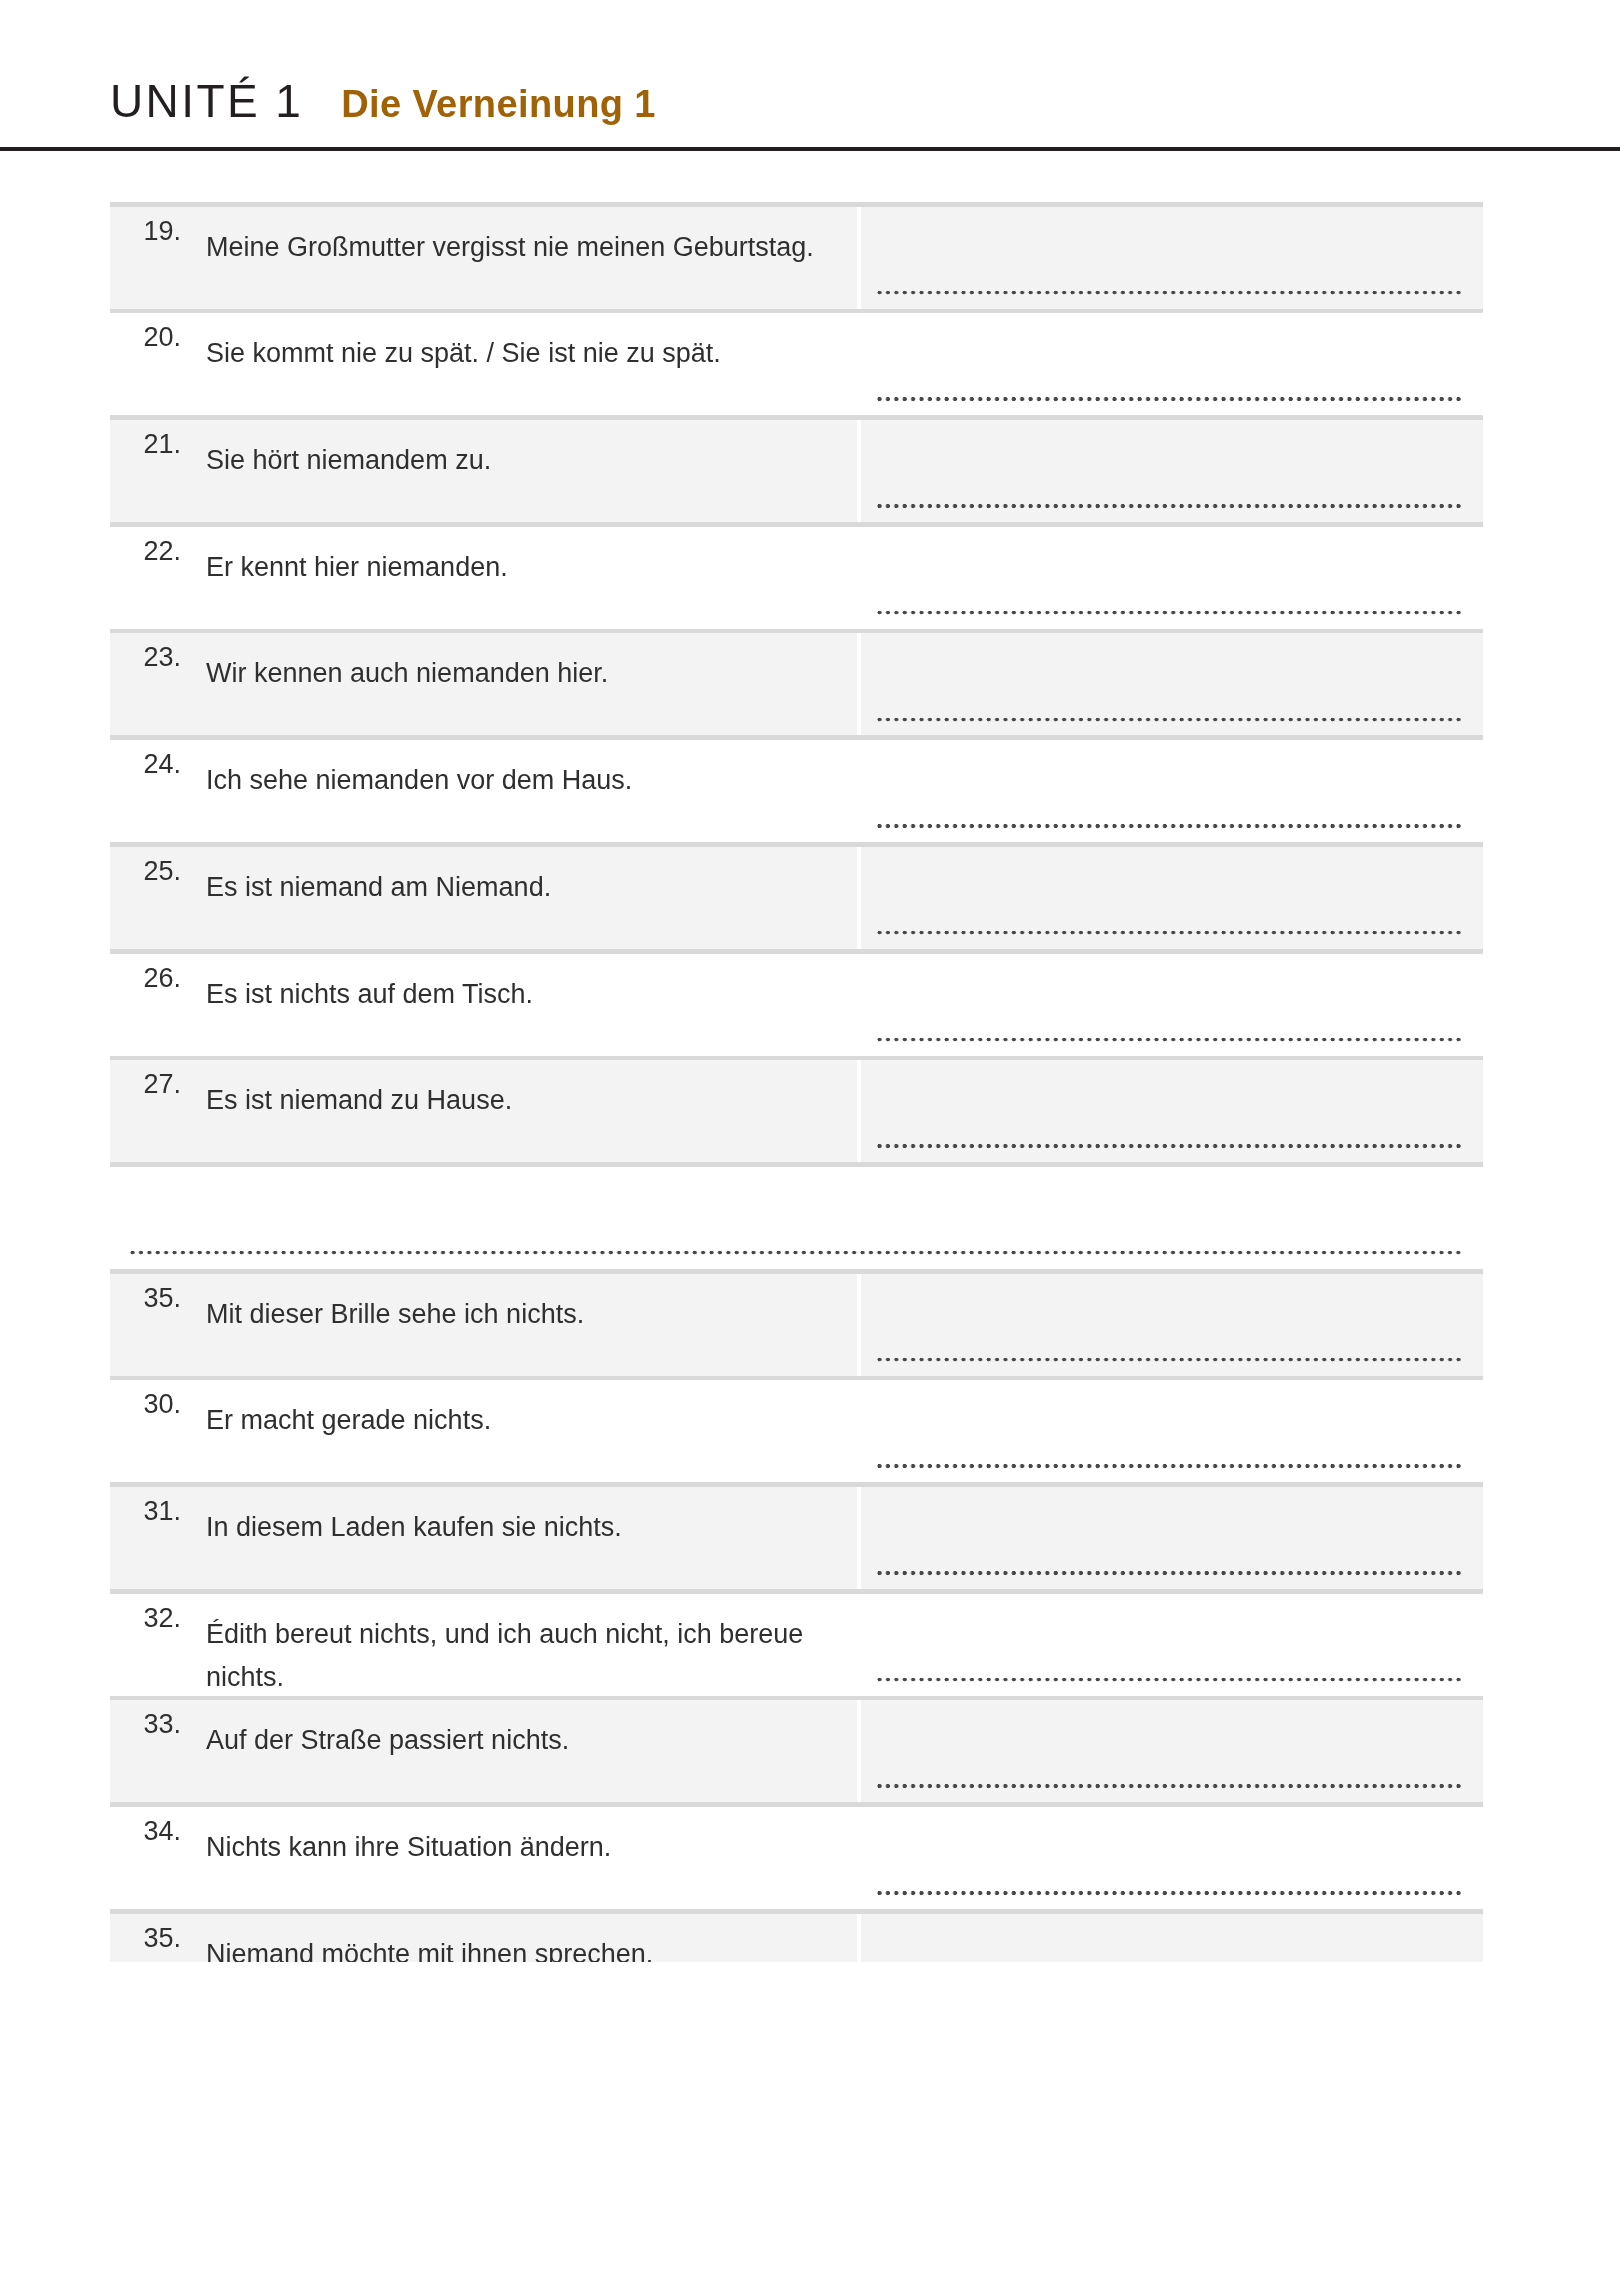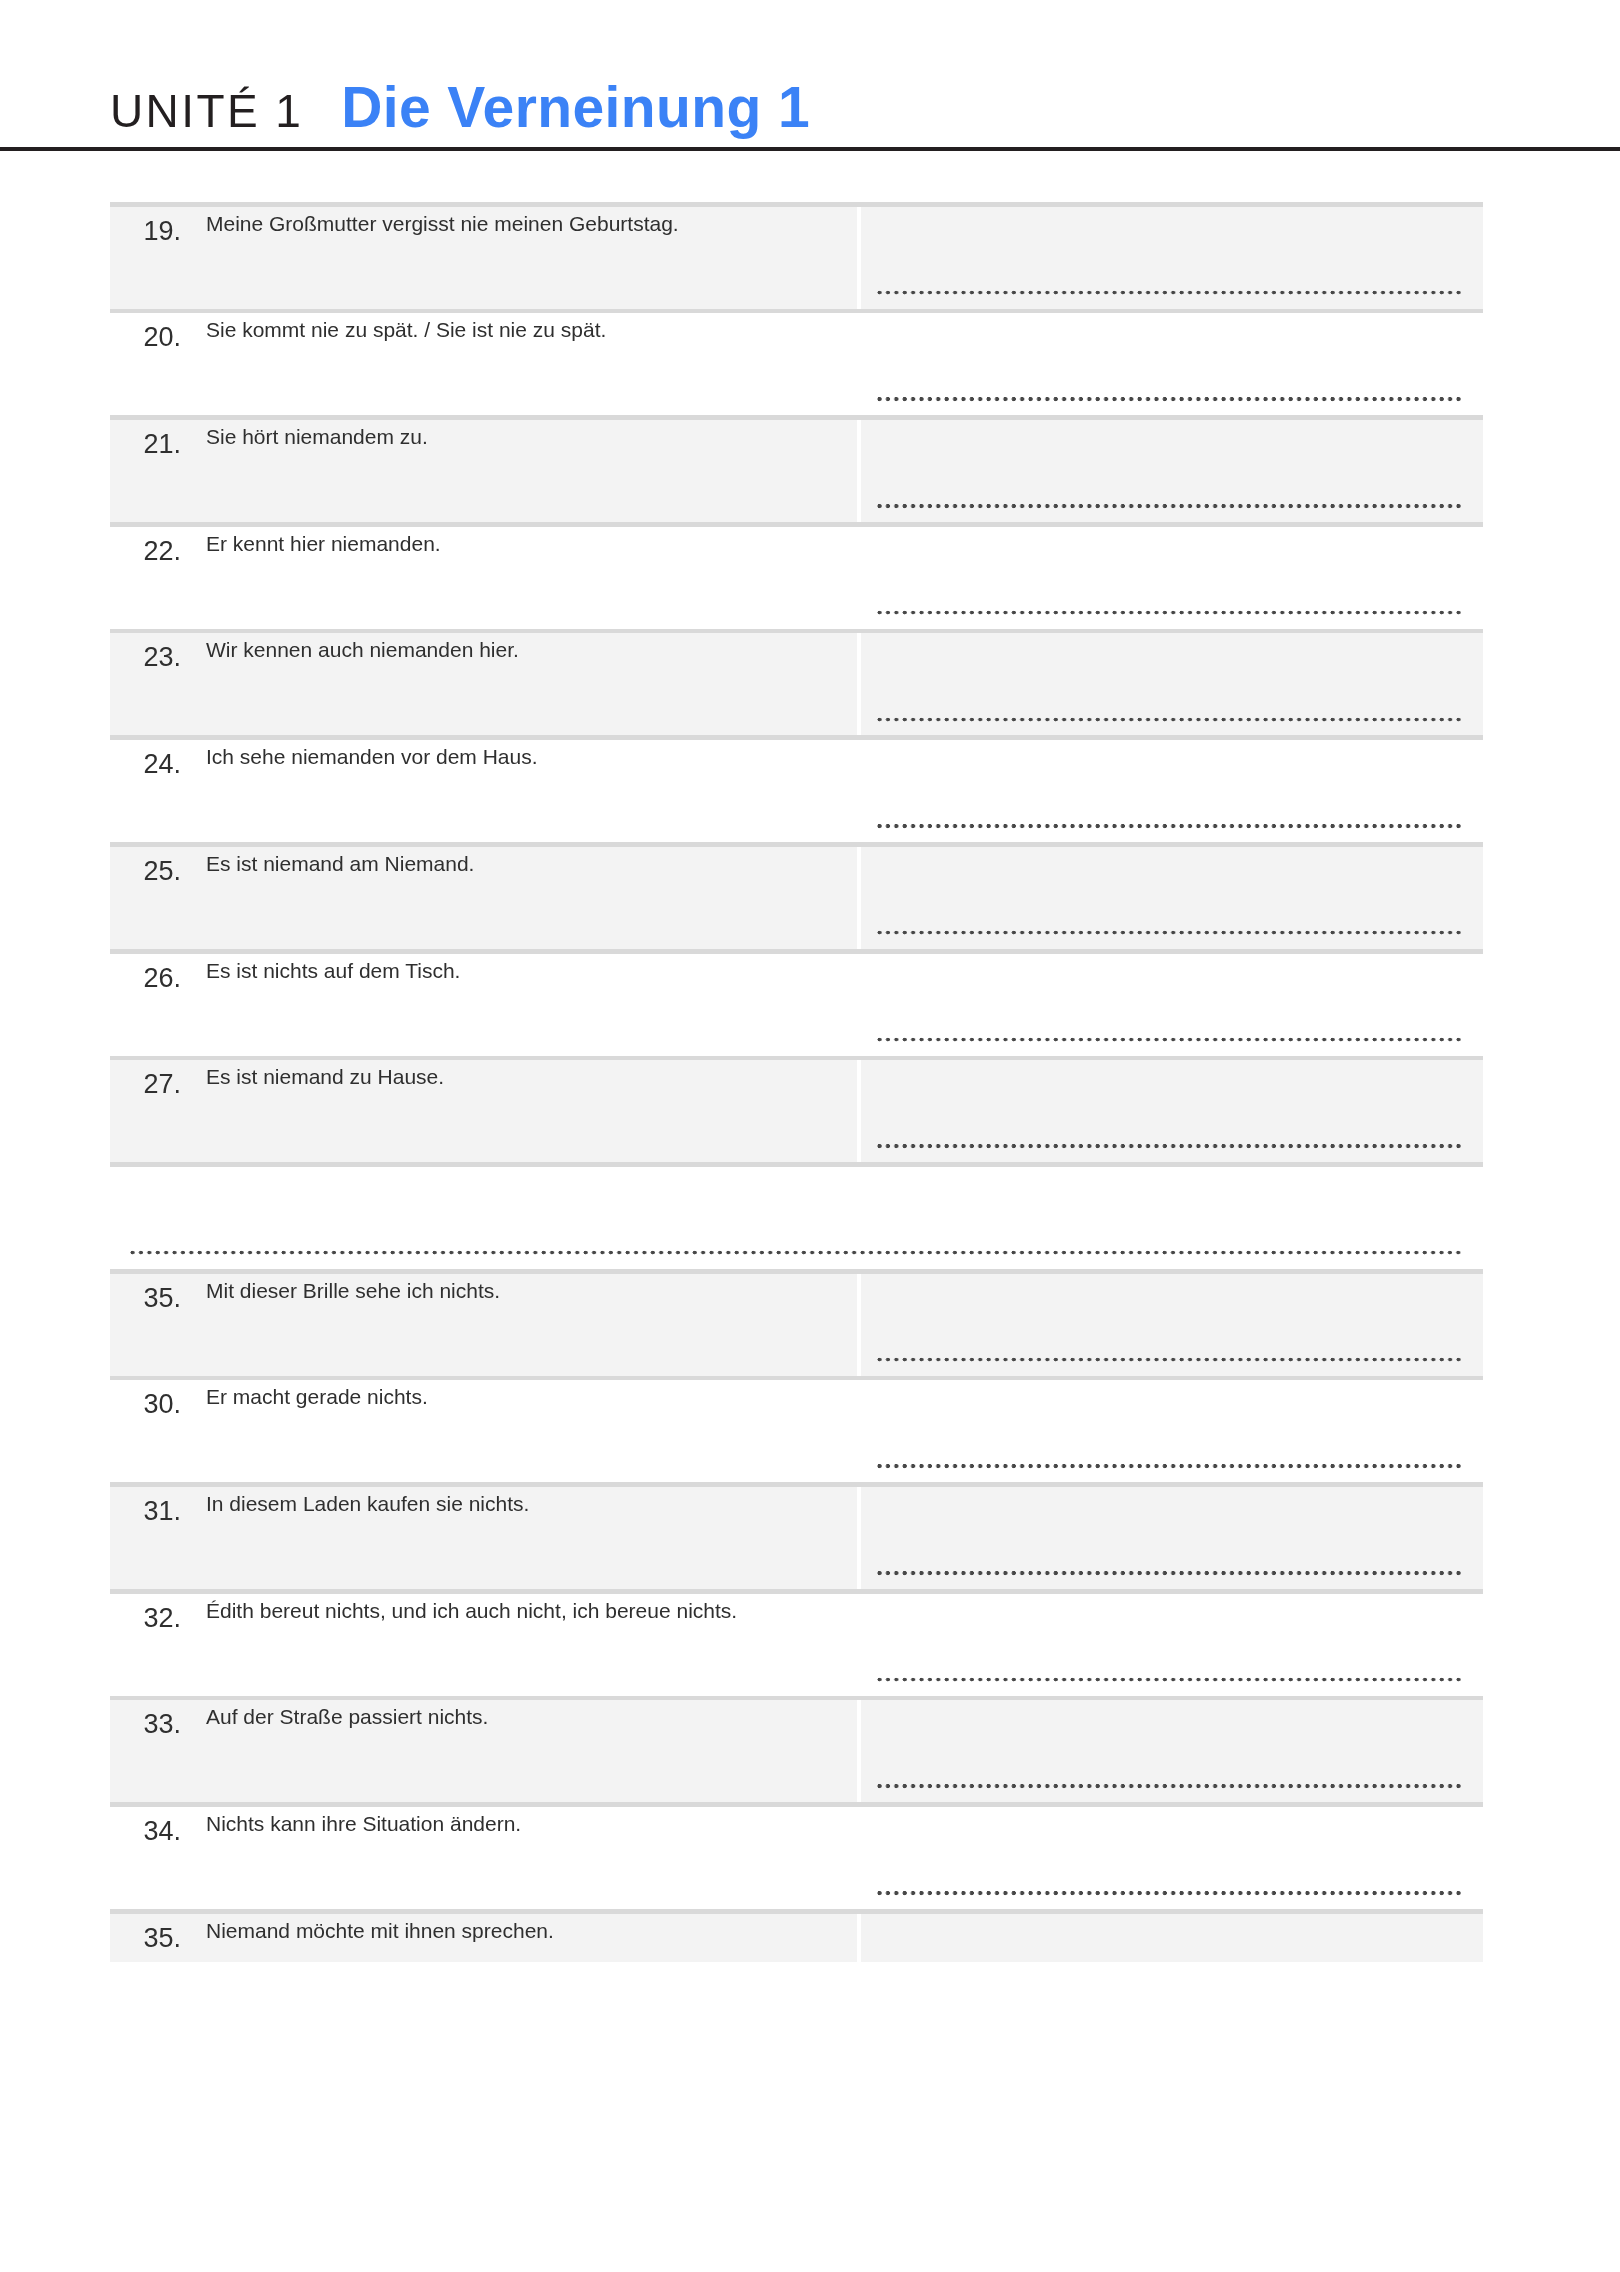--- a/index.html
+++ b/index.html
@@ -22,23 +22,23 @@
     gap: 38px;
     white-space: nowrap;
   }
   .unit-label {
     font-size: 46px;
     font-weight: 200;
     letter-spacing: 2.4px;
     color: #231f20;
   }
   .section-title {
-    font-size: 57px;
+    font-size: 38px;
     font-weight: 700;
-    color: #3b82f6;
+    color: #a16207;
     letter-spacing: 0.4px;
   }
   .header-rule {
     position: absolute;
     left: 0;
     top: 147px;
     width: 1621px;
     height: 3.9px;
     background: #231f20;
   }
@@ -62,22 +62,23 @@
     width: 71px;
     text-align: right;
     padding-top: 3px;
     font-size: 27px;
     line-height: 1.62;
     font-weight: 300;
     color: #2f2f2f;
   }
   .sentence {
     margin-left: 25px;
+    padding-top: 19px;
     width: 630px;
-    font-size: 21px;
+    font-size: 27px;
     line-height: 1.62;
     font-weight: 300;
     color: #2f2f2f;
   }
   .dots {
     position: absolute;
     left: 15.8px;
     right: 19.7px;
     bottom: 13.4px;
     height: 5.5px;

